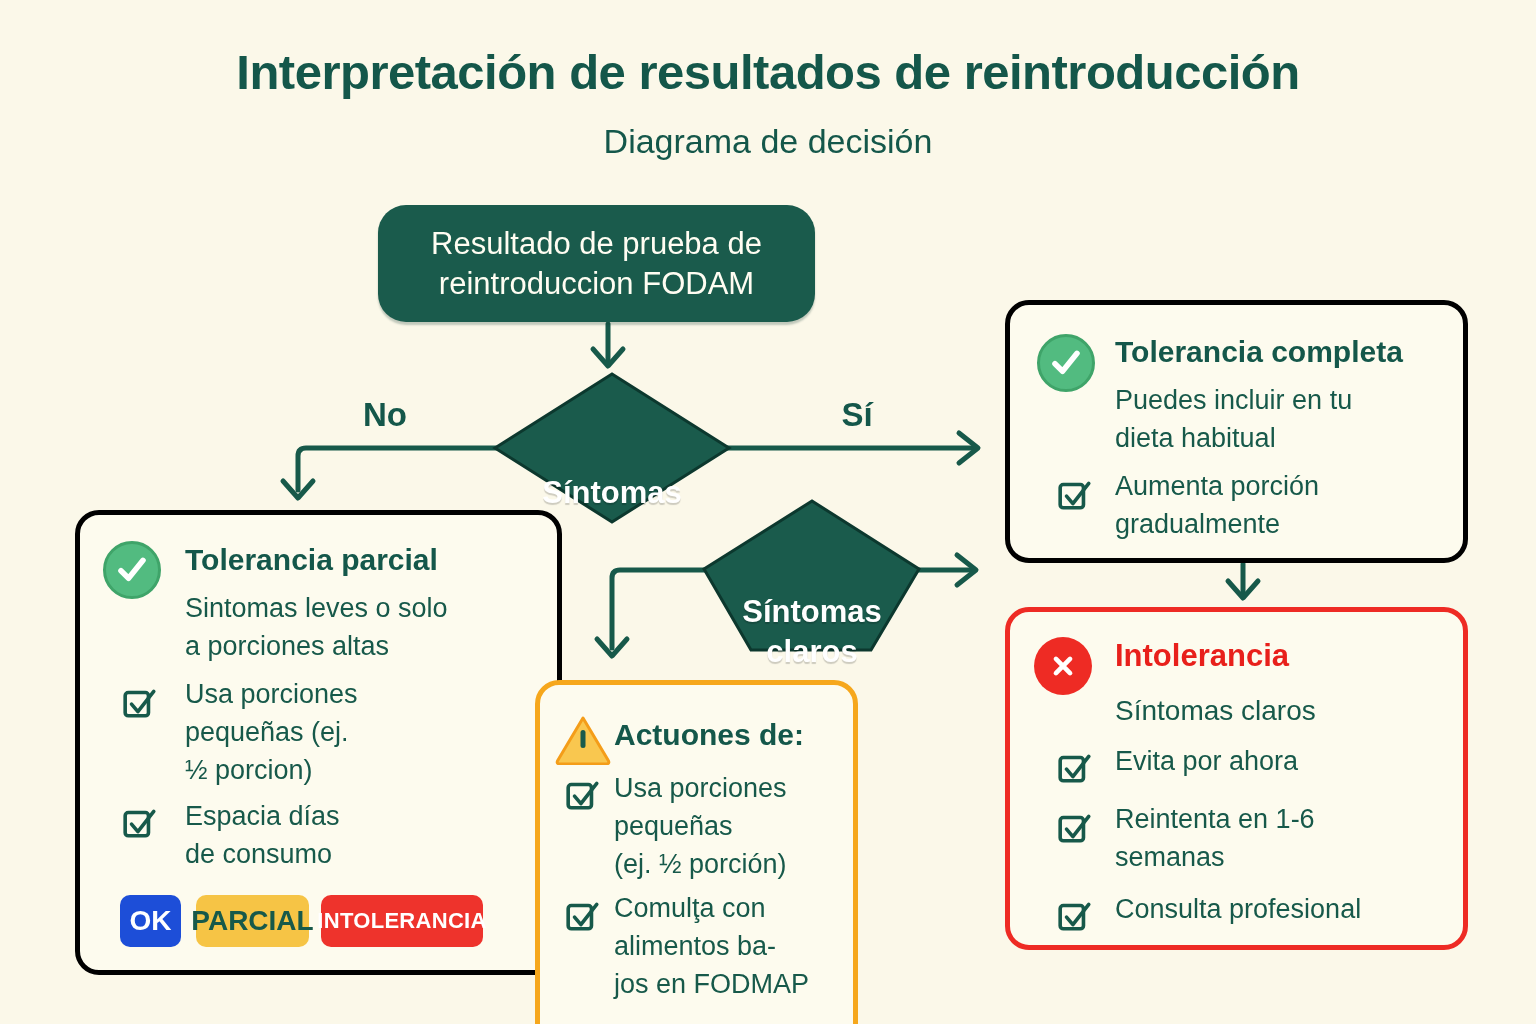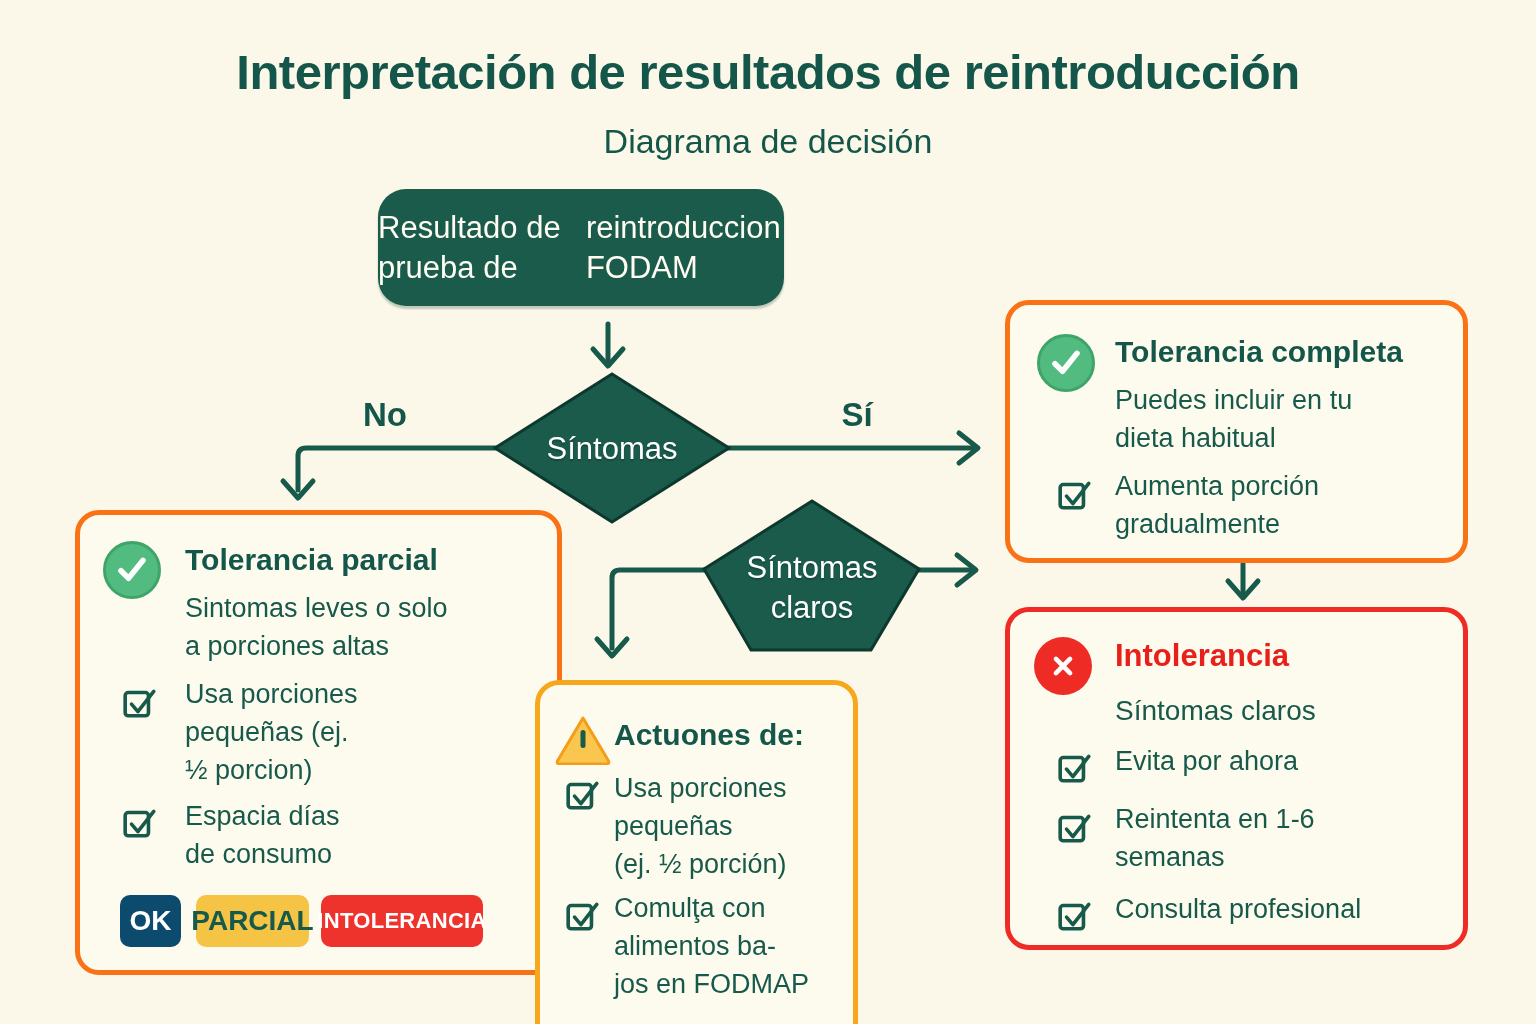--- a/index.html
+++ b/index.html
@@ -11,49 +11,49 @@
   .abs { position:absolute; }
   .page-title {
     left:0; top:44px; width:1536px; text-align:center;
     font-size:49px; font-weight:bold; letter-spacing:-0.5px; color:#14574a;
   }
   .page-subtitle {
     left:0; top:122px; width:1536px; text-align:center;
     font-size:34px; font-weight:400; color:#14574a;
   }
   .node-start {
-    left:378px; top:189px; width:406px; height:117px;
+    left:378px; top:205px; width:437px; height:117px;
     background:#1a5b4c; border-radius:28px; color:#fffdf2;
-    display:flex; align-items:center; justify-content:center;
+    display:flex; flex-direction:column; align-items:center; justify-content:center;
     font-size:31px; line-height:40px; font-weight:500;
     box-shadow:0 3px 2px rgba(20,60,50,0.25);
   }
-  .shape-label { color:#ffffff; font-size:31px; font-weight:400; text-align:center; line-height:40px; }
+  .shape-label { color:#ffffff; font-size:31px; font-weight:700; text-align:center; line-height:40px;margin-top:44px; }
   .branch-label { font-size:33px; font-weight:bold; text-align:center; color:#14574a; }
   .card {
     position:absolute; box-sizing:border-box; background:#fdfbee;
-    border:5px solid #f97316; border-radius:24px;
+    border:5px solid #000000; border-radius:24px;
   }
   .card--orange { border-color:#f6a71c; }
   .card--red { border-color:#ee2b24; }
   .card-title { font-size:30px; font-weight:bold; white-space:nowrap; color:#14574a; }
   .card-title--red { color:#e8201b; font-size:31px; }
   .body-text { font-size:27px; line-height:38px; color:#17594a; }
   .circle-icon {
     width:58px; height:58px; border-radius:50%;
     display:flex; align-items:center; justify-content:center;
   }
   .circle-icon--green { background:#52bb80; border:3px solid #3fa469; box-sizing:border-box; }
   .circle-icon--red   { background:#ee2b24; }
   .badge {
     position:absolute; height:52px; border-radius:10px;
     display:flex; align-items:center; justify-content:center;
     font-weight:bold; box-sizing:border-box;
   }
-  .badge--ok   { background:#0c4a6e; color:#ffffff; font-size:28px; }
+  .badge--ok   { background:#1d4ed8; color:#ffffff; font-size:28px; }
   .badge--par  { background:#f6c445; color:#17594a; font-size:28px; }
   .badge--into { background:#ee332c; color:#ffffff; font-size:22px; letter-spacing:0.3px; }
   svg { display:block; }
 </style>
 </head>
 <body>
 
 <div class="canvas">
 
   <div class="abs page-subtitle">Diagrama de decisión</div>

